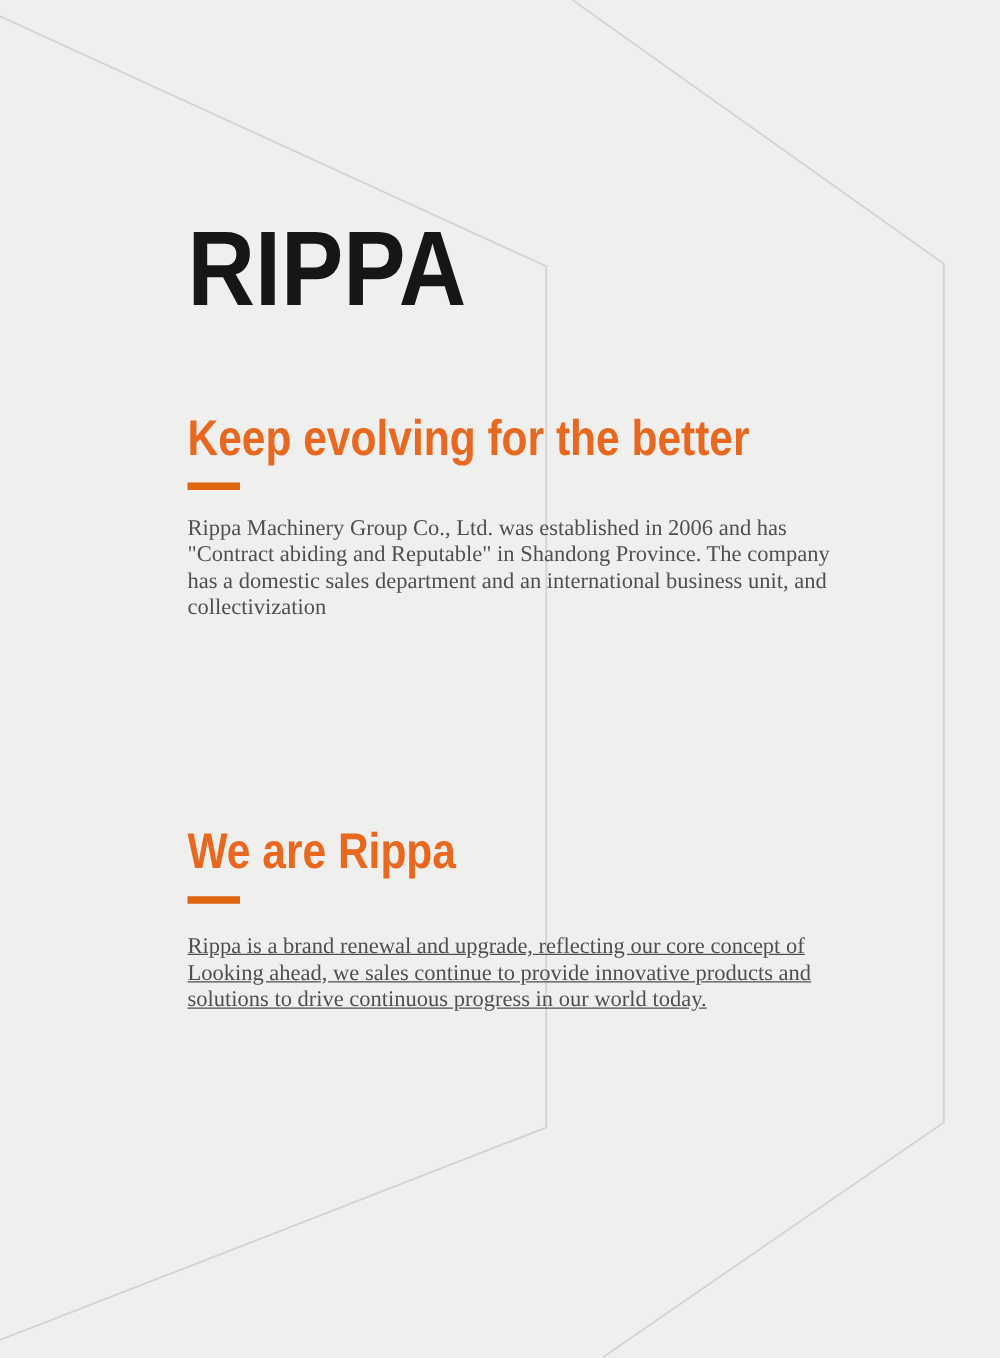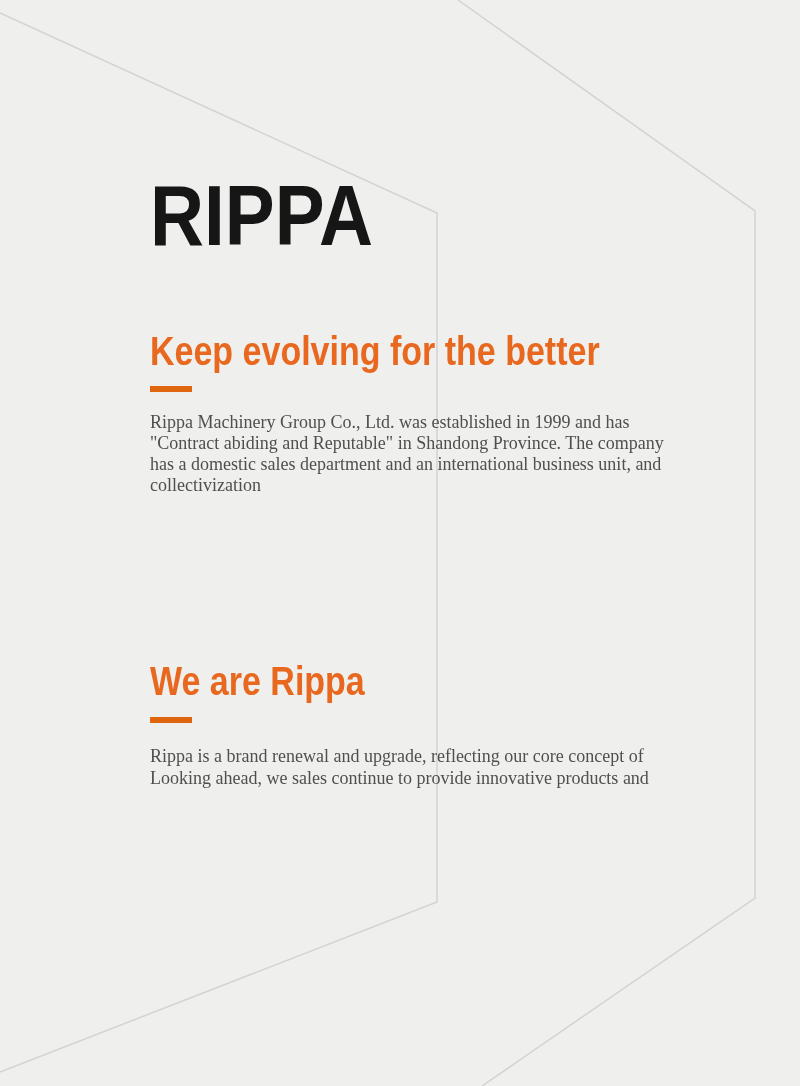--- a/index.html
+++ b/index.html
@@ -62,47 +62,48 @@
   .body-paragraph{
     position:absolute;
     left:150px;
     font-family:"Liberation Serif", serif;
     font-size:18px;
     line-height:21px;
     color:var(--body);
     white-space:nowrap;
   }
   .paragraph-1{top:412px;}
-  .paragraph-2{top:746px;line-height:21.5px;}
+  .paragraph-2{top:746px;line-height:21.5px;text-decoration:underline;}
 </style>
 </head>
 <body>
 
 <main>
 
   <svg class="bg-lines" viewBox="0 0 800 1086" xmlns="http://www.w3.org/2000/svg" aria-hidden="true">
     <polyline points="0,13 437,213 437,902 0,1072"></polyline>
     <polyline points="458,0 755,211 755,898 482,1086"></polyline>
   </svg>
 
   <h1 class="brand-title">RIPPA</h1>
 
   <section>
     <h2 class="section-heading heading-1">Keep evolving for the better</h2>
     <div class="accent-dash dash-1"></div>
     <div class="body-paragraph paragraph-1">
-      <div>Rippa Machinery Group Co., Ltd. was established in 1999 and has</div>
+      <div>Rippa Machinery Group Co., Ltd. was established in 2006 and has</div>
       <div>"Contract abiding and Reputable" in Shandong Province. The company</div>
       <div>has a domestic sales department and an international business unit, and</div>
       <div>collectivization</div>
     </div>
   </section>
 
   <section>
     <h2 class="section-heading heading-2">We are Rippa</h2>
     <div class="accent-dash dash-2"></div>
     <div class="body-paragraph paragraph-2">
       <div>Rippa is a brand renewal and upgrade, reflecting our core concept of</div>
       <div>Looking ahead, we sales continue to provide innovative products and</div>
+      <div>solutions to drive continuous progress in our world today.</div>
     </div>
   </section>
 
 </main>
 
 </body></html>

